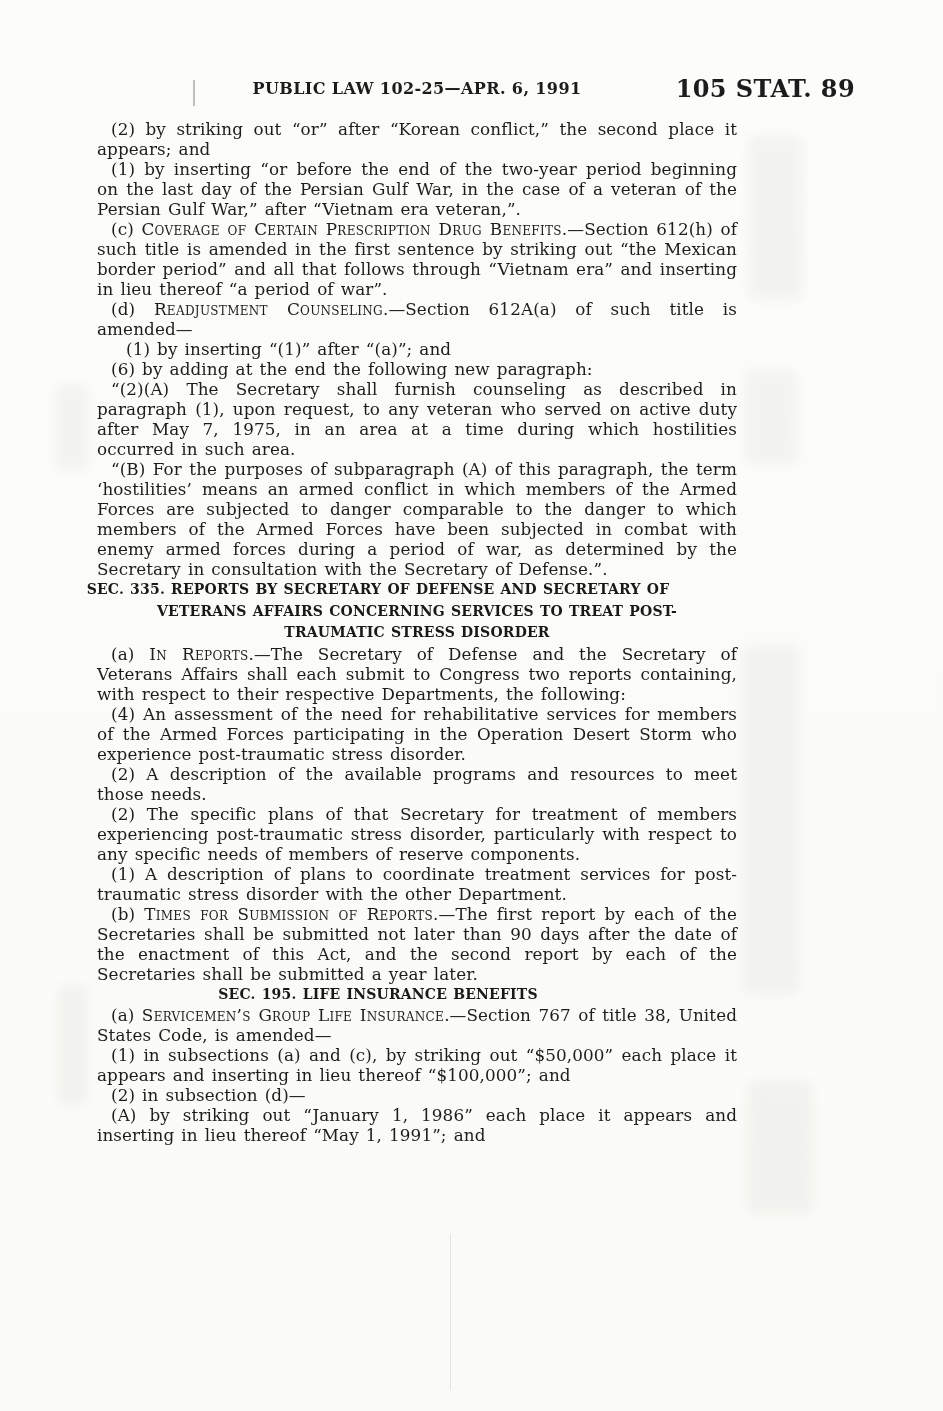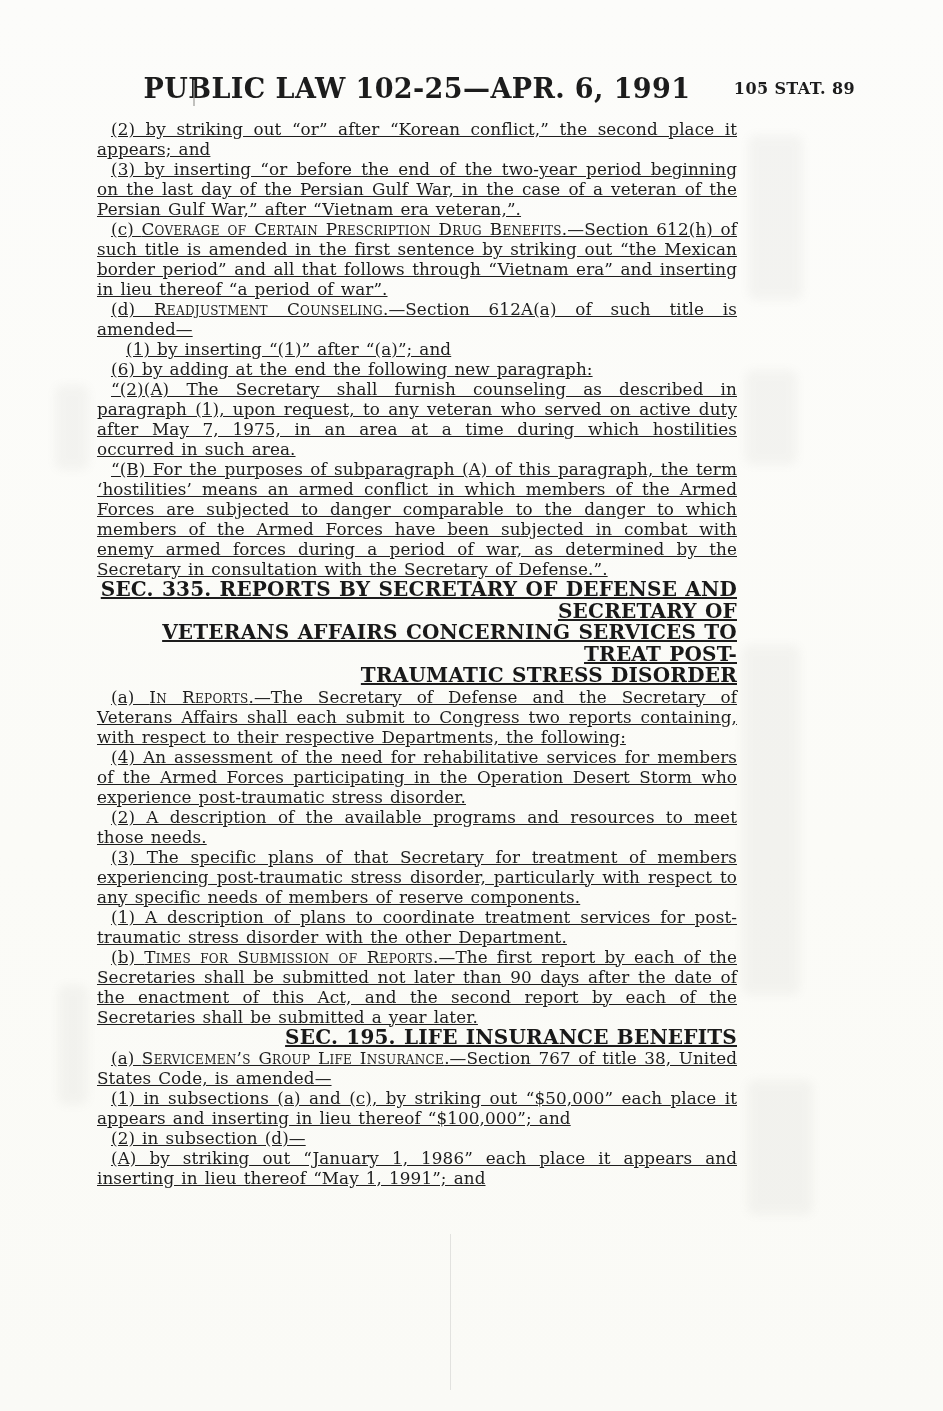--- a/index.html
+++ b/index.html
@@ -27,67 +27,66 @@
     width: 758px;
     height: 26px;
   }
   .law-title {
     position: absolute;
     left: 0;
     top: 0;
     width: 640px;
     text-align: center;
     font-weight: 700;
-    font-size: 27px;
+    font-size: 16px;
     line-height: 26px;
     letter-spacing: 0.4px;
     color: #1c1c1c;
     white-space: nowrap;
   }
   .stat-label {
     position: absolute;
     right: 0;
     top: 0;
     font-weight: 700;
-    font-size: 16px;
+    font-size: 24px;
     line-height: 26px;
     letter-spacing: 0.4px;
     color: #1c1c1c;
     white-space: nowrap;
   }
   
   .doc {
     position: absolute;
     left: 97px;
     top: 119px;
     width: 640px;
     font-size: 16.8px;
     line-height: 20px;
     color: #1d1d1d;
     text-align: justify;
     letter-spacing: 0.1px;
     word-spacing: 1.6px;
-    text-decoration: underline;
   }
   .doc p {
     margin: 0;
     padding: 0;
   }
   .subsection     { text-indent: 14px; }
   .paragraph      { margin-left: 27px; text-indent: 14px; }
   .paragraph-deep { margin-left: 27px; text-indent: 29px; }
   .subparagraph   { margin-left: 62px; text-indent: 14px; }
   .heading {
     font-weight: 700;
-    font-size: 20px;
+    font-size: 14px;
     line-height: 21.5px;
     margin: 13px 0 9px 0;
     padding-left: 78px;
     text-indent: -78px;
-    text-align: right;
+    text-align: center;
     letter-spacing: 0.2px;
     word-spacing: 1px;
     color: #191919;
   }
   .sc { font-variant: small-caps; letter-spacing: 0.3px; }
 
   
   .scan-tick {
     position: absolute;
     left: 193px;
@@ -134,32 +133,32 @@
   <div class="scan-crease"></div>
   <div class="ghost g1"></div>
   <div class="ghost g2"></div>
   <div class="ghost g3"></div>
   <div class="ghost g4"></div>
   <div class="ghost g5"></div>
   <div class="ghost g6"></div>
 
   <div class="doc">
       <p class="paragraph"><span>(2) by striking out “or” after “Korean conflict,” the second place it appears; and</span></p>
-      <p class="paragraph"><span>(3) by inserting “or before the end of the two-year period beginning on the last day of the Persian Gulf War, in the case of a veteran of the Persian Gulf War,” after “Vietnam era veteran,”.</span></p>
+      <p class="paragraph"><span>(1) by inserting “or before the end of the two-year period beginning on the last day of the Persian Gulf War, in the case of a veteran of the Persian Gulf War,” after “Vietnam era veteran,”.</span></p>
       <p class="subsection"><span>(c) </span><span class="sc">Coverage of Certain Prescription Drug Benefits</span><span>.—Section 612(h) of such title is amended in the first sentence by striking out “the Mexican border period” and all that follows through “Vietnam era” and inserting in lieu thereof “a period of war”.</span></p>
       <p class="subsection"><span>(d) </span><span class="sc">Readjustment Counseling</span><span>.—Section 612A(a) of such title is amended—</span></p>
       <p class="paragraph-deep"><span>(1) by inserting “(1)” after “(a)”; and</span></p>
       <p class="subsection"><span>(6) by adding at the end the following new paragraph:</span></p>
       <p class="subsection"><span>“(2)(A) The Secretary shall furnish counseling as described in paragraph (1), upon request, to any veteran who served on active duty after May 7, 1975, in an area at a time during which hostilities occurred in such area.</span></p>
       <p class="subsection"><span>“(B) For the purposes of subparagraph (A) of this paragraph, the term ‘hostilities’ means an armed conflict in which members of the Armed Forces are subjected to danger comparable to the danger to which members of the Armed Forces have been subjected in combat with enemy armed forces during a period of war, as determined by the Secretary in consultation with the Secretary of Defense.”.</span></p>
       <p class="heading">SEC. 335. REPORTS BY SECRETARY OF DEFENSE AND SECRETARY OF<br>VETERANS AFFAIRS CONCERNING SERVICES TO TREAT POST-<br>TRAUMATIC STRESS DISORDER</p>
       <p class="subsection"><span>(a) </span><span class="sc">In Reports</span><span>.—The Secretary of Defense and the Secretary of Veterans Affairs shall each submit to Congress two reports containing, with respect to their respective Departments, the following:</span></p>
       <p class="paragraph"><span>(4) An assessment of the need for rehabilitative services for members of the Armed Forces participating in the Operation Desert Storm who experience post-traumatic stress disorder.</span></p>
       <p class="paragraph"><span>(2) A description of the available programs and resources to meet those needs.</span></p>
-      <p class="paragraph"><span>(3) The specific plans of that Secretary for treatment of members experiencing post-traumatic stress disorder, particularly with respect to any specific needs of members of reserve components.</span></p>
+      <p class="paragraph"><span>(2) The specific plans of that Secretary for treatment of members experiencing post-traumatic stress disorder, particularly with respect to any specific needs of members of reserve components.</span></p>
       <p class="paragraph"><span>(1) A description of plans to coordinate treatment services for post-traumatic stress disorder with the other Department.</span></p>
       <p class="subsection"><span>(b) </span><span class="sc">Times for Submission of Reports</span><span>.—The first report by each of the Secretaries shall be submitted not later than 90 days after the date of the enactment of this Act, and the second report by each of the Secretaries shall be submitted a year later.</span></p>
       <p class="heading">SEC. 195. LIFE INSURANCE BENEFITS</p>
       <p class="subsection"><span>(a) </span><span class="sc">Servicemen’s Group Life Insurance</span><span>.—Section 767 of title 38, United States Code, is amended—</span></p>
       <p class="paragraph"><span>(1) in subsections (a) and (c), by striking out “$50,000” each place it appears and inserting in lieu thereof “$100,000”; and</span></p>
       <p class="paragraph"><span>(2) in subsection (d)—</span></p>
       <p class="subparagraph"><span>(A) by striking out “January 1, 1986” each place it appears and inserting in lieu thereof “May 1, 1991”; and</span></p>
     </div>
 
 </div>

